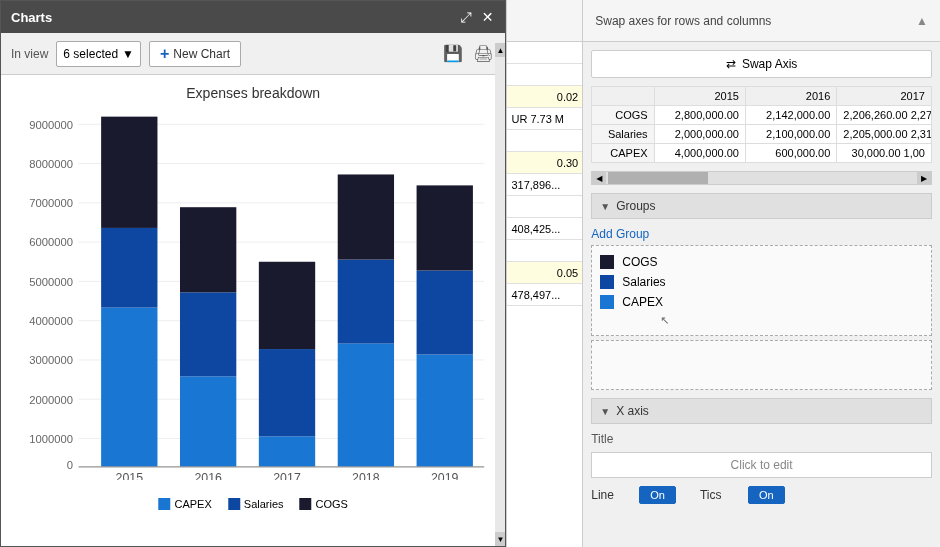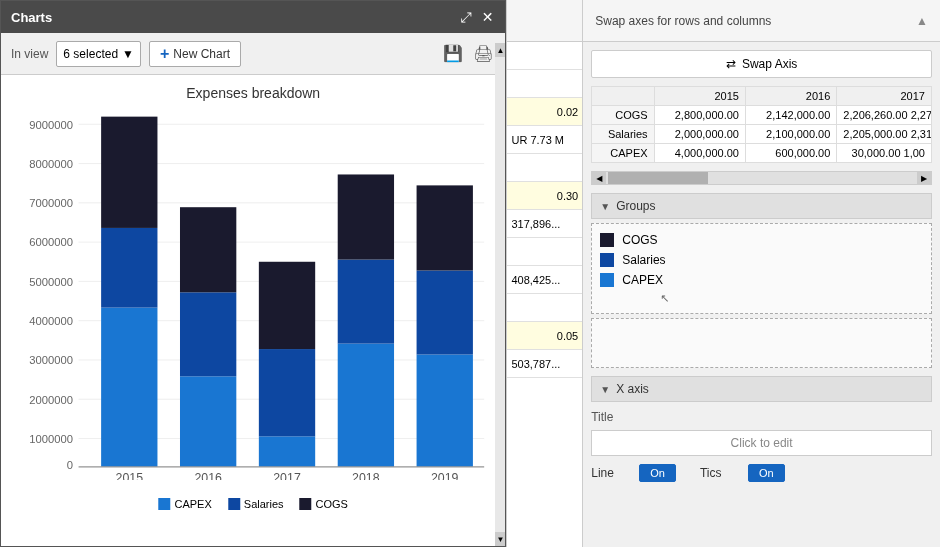--- a/index.html
+++ b/index.html
@@ -208,21 +208,21 @@
       border-bottom: 1px solid #ccc;
       height: 42px;
     }
 
     .spreadsheet-cells {
       flex: 1;
       overflow: hidden;
     }
 
     .cell {
-      height: 28px;
+      height: 22px;
       padding: 0 4px;
       border-bottom: 1px solid #e0e0e0;
       display: flex;
       align-items: center;
       font-size: 11px;
       overflow: hidden;
       white-space: nowrap;
     }
 
     .cell-yellow {
@@ -558,21 +558,21 @@
     <div class="cell"></div>
     <div class="cell cell-yellow">0.02</div>
     <div class="cell">UR 7.73 M</div>
     <div class="cell"></div>
     <div class="cell cell-yellow">0.30</div>
     <div class="cell">317,896...</div>
     <div class="cell"></div>
     <div class="cell">408,425...</div>
     <div class="cell"></div>
     <div class="cell cell-yellow">0.05</div>
-    <div class="cell">503,787...</div>
+    <div class="cell">478,497...</div>
   </div>
 </div>
 
 <div class="right-panel">
 
   <div class="right-panel-header">
     <span>Swap axes for rows and columns</span>
     <div style="margin-left:auto; display:flex; align-items:center;">
       <span style="cursor:pointer; font-size:12px; color:#888;">▲</span>
     </div>
@@ -621,20 +621,21 @@
       <div class="h-scroll-thumb"></div>
       <div class="h-scroll-track"></div>
       <div class="h-scroll-arrow">▶</div>
     </div>
 
     <div class="section-header">
       <span class="section-arrow">▼</span>
       <span>Groups</span>
     </div>
 
+    <a class="add-group-link">Add Group</a>
 
     <div class="groups-list">
       <div class="group-item">
         <div class="group-color-box" style="background:#1a1a2e;"></div>
         <span>COGS</span>
       </div>
       <div class="group-item">
         <div class="group-color-box" style="background:#0d47a1;"></div>
         <span>Salaries</span>
       </div>

